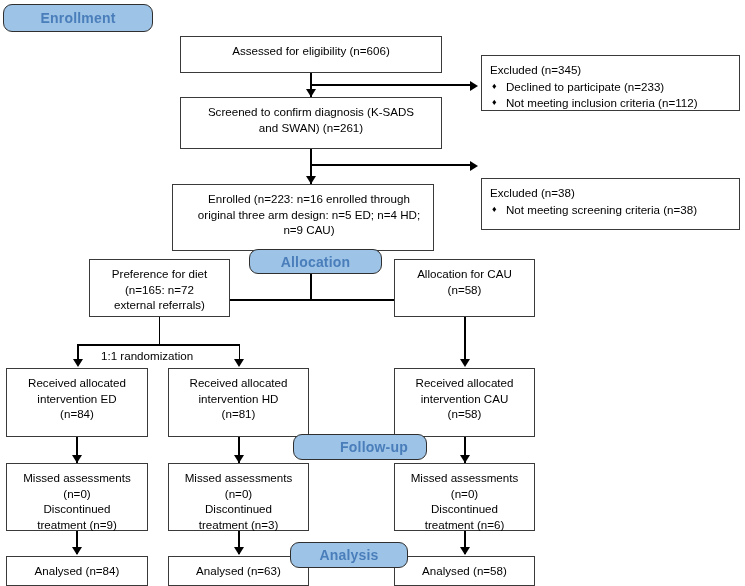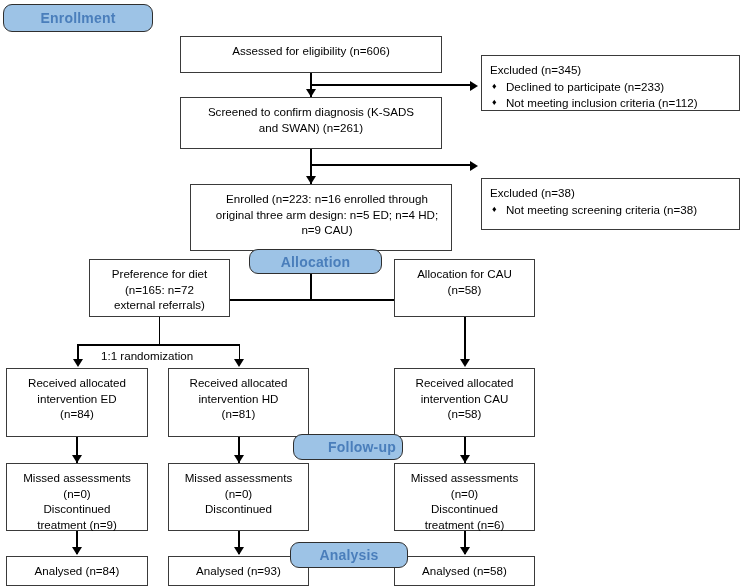--- a/index.html
+++ b/index.html
@@ -125,21 +125,21 @@
 <div id="canvas">
 
   <div class="badge" style="left:249px; top:249px; width:133px; height:25px;">
     <span>Allocation</span>
   </div>
 
   <div class="badge" style="left:3px; top:4px; width:150px; height:28px;">
     <span>Enrollment</span>
   </div>
 
-  <div class="badge" style="left:293px; top:434px; width:110px; height:26px;padding-left:28px;">
+  <div class="badge" style="left:293px; top:434px; width:134px; height:26px;padding-left:28px;">
     <span>Follow-up</span>
   </div>
 
   <div class="badge" style="left:290px; top:542px; width:118px; height:26px;">
     <span>Analysis</span>
   </div>
 
   <div class="box" style="left:180px; top:36px; width:262px; height:37px;">
     <div class="inner">
       <span>Assessed for eligibility (n=606)</span>
@@ -186,21 +186,21 @@
       <span class="hdr">Excluded (n=38)</span>
       <ul>
         <li>
           <span class="bullet">♦</span>
           <span>Not meeting screening criteria (n=38)</span>
         </li>
       </ul>
     </div>
   </div>
 
-  <div class="box" style="left:190px; top:184px; width:262px; height:67px;padding-left:12px;">
+  <div class="box" style="left:172px; top:184px; width:262px; height:67px;padding-left:12px;">
     <div class="inner">
       <div>Enrolled (n=223: n=16 enrolled through</div>
       <div>original three arm design: n=5 ED; n=4 HD;</div>
       <div>n=9 CAU)</div>
     </div>
   </div>
 
   <div class="vline" style="left:310.2px; top:251px; height:49px;"></div>
 
   <div class="hline" style="left:165px; top:299px; width:290px;"></div>
@@ -268,28 +268,29 @@
     </div>
   </div>
   <div class="vline" style="left:238.2px; top:437px; height:26px;"></div>
   <div class="arr down" style="left:234px; top:455px;"></div>
 
   <div class="box" style="left:168px; top:463px; width:141px; height:68px;">
     <div class="inner">
       <div>Missed assessments</div>
       <div>(n=0)</div>
       <div>Discontinued</div>
+      <div>treatment (n=3)</div>
     </div>
   </div>
   <div class="vline" style="left:238.2px; top:531px; height:23px;"></div>
   <div class="arr down" style="left:234px; top:547px;"></div>
 
   <div class="box mid" style="left:168px; top:556px; width:141px; height:30px;">
     <div class="inner">
-      <span>Analysed (n=93)</span>
+      <span>Analysed (n=63)</span>
     </div>
   </div>
 
   <div class="box" style="left:394px; top:368px; width:141px; height:69px;">
     <div class="inner">
       <div>Received allocated</div>
       <div>intervention CAU</div>
       <div>(n=58)</div>
     </div>
   </div>

